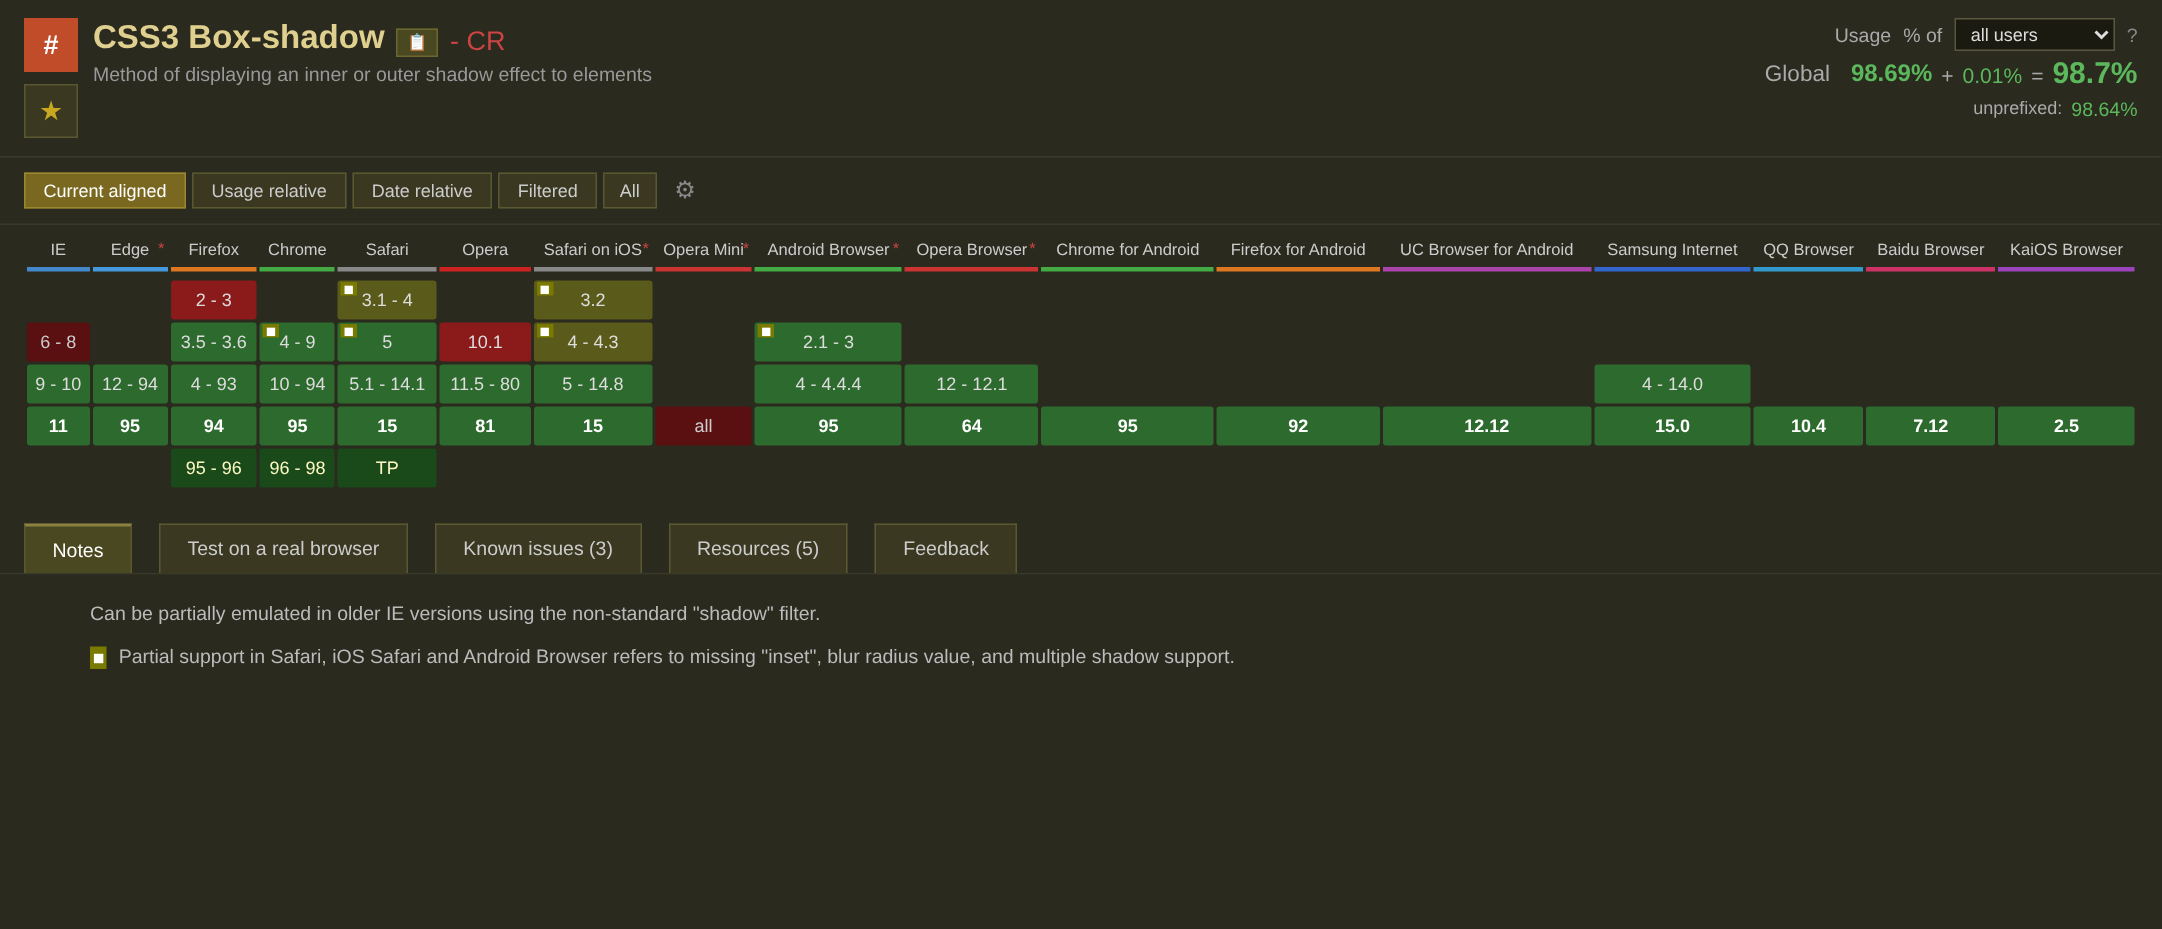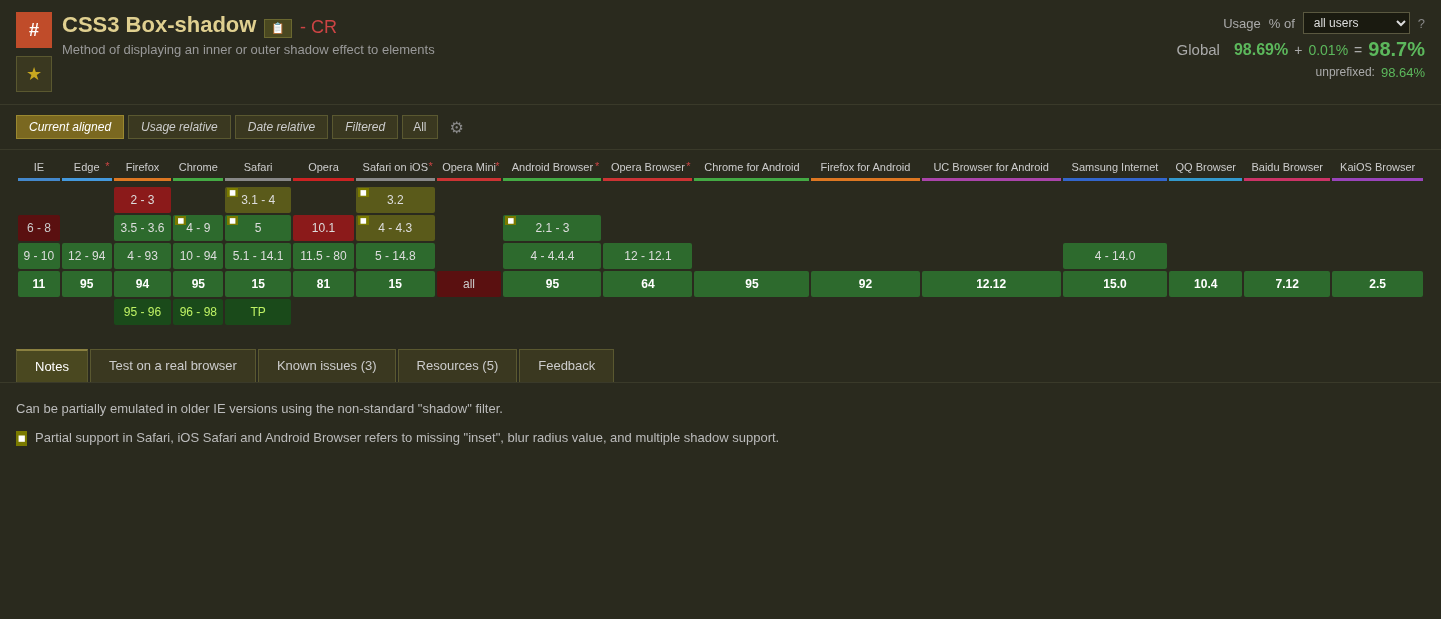--- a/index.html
+++ b/index.html
@@ -142,21 +142,20 @@
       padding: 10px 16px;
       border-bottom: 1px solid #3a3a2a;
     }
     .filter-btn {
       background: #3a3820;
       border: 1px solid #5a5830;
       color: #ccc;
       padding: 4px 12px;
       cursor: pointer;
       font-size: 12px;
-      font-style: italic;
     }
     .filter-btn.active {
       background: #7a6820;
       border-color: #9a8830;
       color: #fff;
     }
     .filter-all {
       background: #3a3820;
       border: 1px solid #5a5830;
       color: #ccc;
@@ -210,42 +209,42 @@
     .cell {
       text-align: center;
       padding: 6px 2px;
       font-size: 12px;
       color: #ddd;
       vertical-align: middle;
       border-radius: 2px;
       position: relative;
     }
     .cell-green { background: #2d6a2d; color: #ddd; }
-    .cell-dark-green { background: #1a4a1a; color: #bef264; }
+    .cell-dark-green { background: #1a4a1a; color: #fef9c3; }
     .cell-red { background: #8b1a1a; color: #ddd; }
     .cell-dark-red { background: #5a1010; color: #ccc; }
     .cell-olive { background: #5a5a1a; color: #ddd; }
     .cell-empty { background: transparent; }
     .cell-current { background: #2d6a2d; color: #fff; font-weight: bold; }
     .partial-badge {
       position: absolute;
       top: 1px;
       left: 2px;
       background: #7a7a00;
       color: #fff;
       font-size: 8px;
       padding: 0 2px;
       font-weight: bold;
     }
 
     
     .tabs-row {
       display: flex;
       padding: 10px 16px 0;
-      gap: 0;
+      gap: 16px;
       border-bottom: 1px solid #3a3a2a;
     }
     .tab {
       background: #3a3820;
       border: 1px solid #5a5830;
       border-bottom: none;
       color: #ccc;
       padding: 8px 18px;
       cursor: pointer;
       font-size: 13px;
@@ -260,20 +259,21 @@
     
     .notes-content {
       padding: 16px;
       background: #2a2a1e;
       color: #bbb;
       font-size: 13px;
       line-height: 1.6;
     }
     .notes-content p {
       margin-bottom: 8px;
+      margin-left: 44px;
     }
     .partial-inline {
       display: inline-block;
       background: #7a7a00;
       color: #fff;
       font-size: 9px;
       padding: 0 2px;
       font-weight: bold;
       margin-right: 4px;
       vertical-align: middle;

